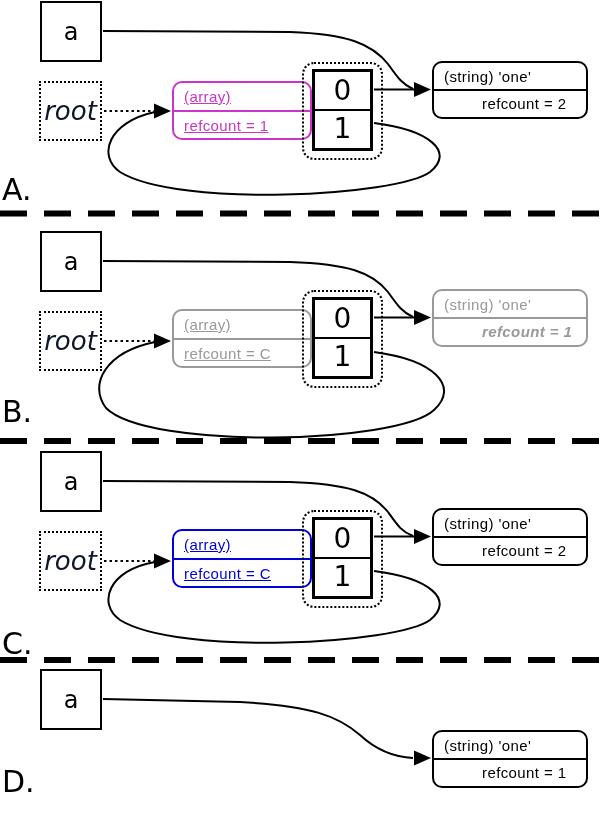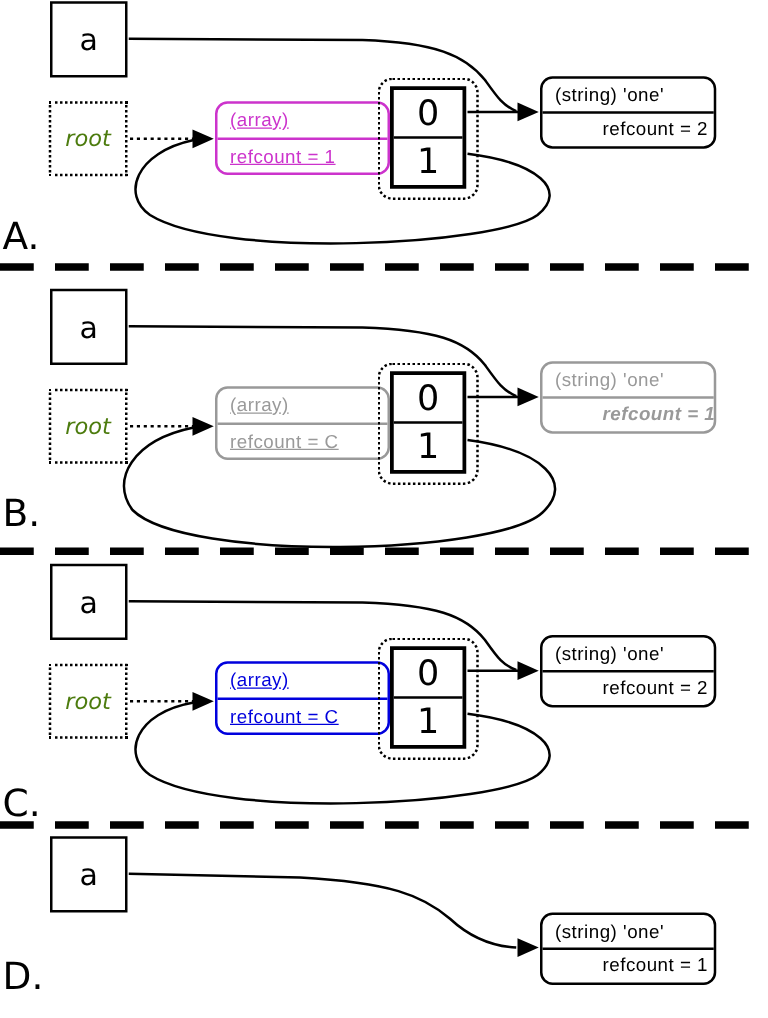--- a/index.html
+++ b/index.html
@@ -4,28 +4,28 @@
 <style>
   html,body{margin:0;padding:0;background:#ffffff;}
   #stage{position:relative;width:614px;height:814px;background:#ffffff;overflow:hidden;
          font-family:"Liberation Sans",sans-serif;}
   #connectors{position:absolute;left:0;top:0;z-index:5;pointer-events:none;}
 
   .box{position:absolute;box-sizing:border-box;background:#ffffff;z-index:1;}
   .var-box{width:62px;height:61px;border:2px solid #000;display:flex;align-items:center;justify-content:center;
            font-family:"DejaVu Sans",sans-serif;font-size:24px;color:#000;}
   .root-box{width:63px;height:60px;border:2px dotted #000;display:flex;align-items:center;justify-content:center;
-            font-family:"DejaVu Sans",sans-serif;font-style:italic;font-size:18px;color:#4d7c0f;background:transparent;}
+            font-family:"DejaVu Sans",sans-serif;font-style:italic;font-size:26px;color:#0f172a;background:transparent;}
   .node{border-radius:10px;border:2px solid #000;font-size:15px;letter-spacing:0.4px;}
   .node .row{box-sizing:border-box;height:27px;display:flex;align-items:center;padding-left:10px;white-space:nowrap;}
   .node .row.second{border-top:2px solid currentColor;}
   .array-node{width:140px;height:59px;}
   .array-node .row{height:27px;text-decoration:underline;}
   .array-node .row.second{height:28px;}
-  .string-node{width:141px;height:58px;color:#000;}
+  .string-node{width:156px;height:58px;color:#000;}
   .string-node .row{height:26px;}
   .string-node .row.second{height:26px;padding-left:48px;}
   .accent-magenta{color:#cc33cc;border-color:#cc33cc;}
   .accent-gray{color:#999999;border-color:#999999;}
   .accent-blue{color:#0000dd;border-color:#0000dd;}
   .gray-text{color:#999999;}
   .bold-italic{font-weight:bold;font-style:italic;}
   .cells-container{width:81px;height:98px;border:2px dotted #000;border-radius:12px;background:transparent;}
   .cells-box{width:61px;height:82px;border:3px solid #000;}
   .cell{box-sizing:border-box;height:37px;display:flex;align-items:center;justify-content:center;

